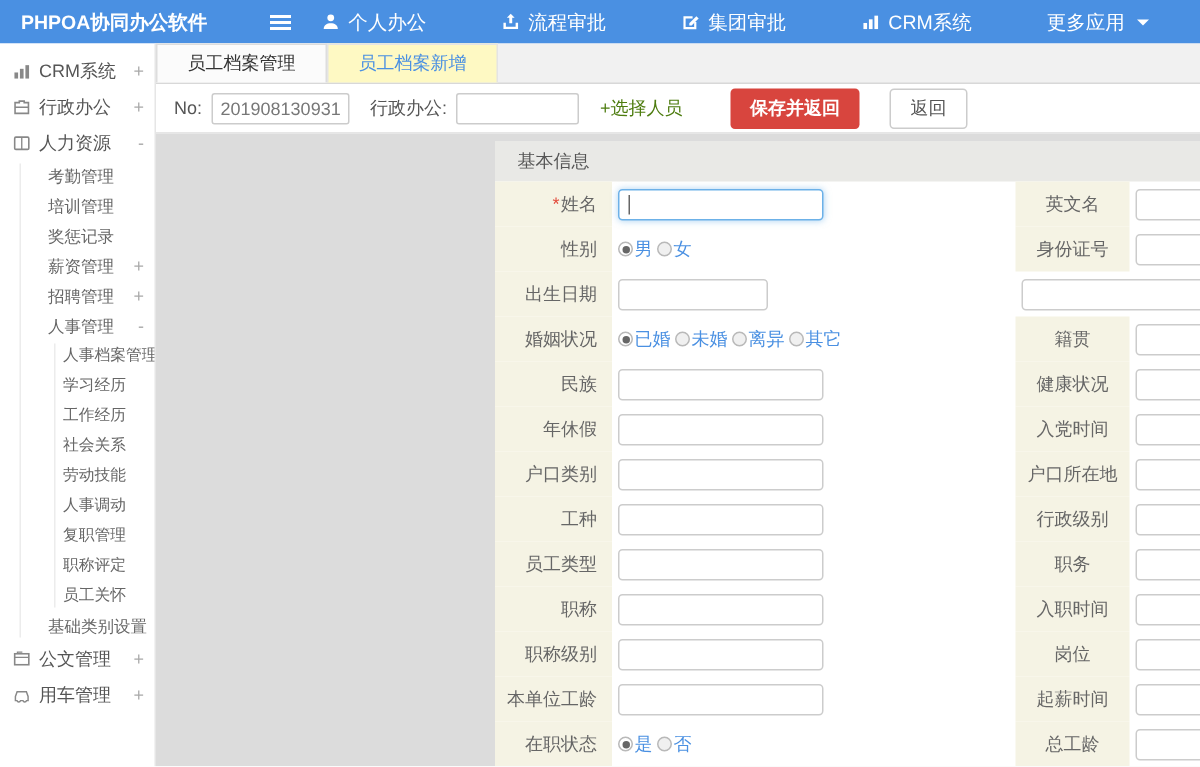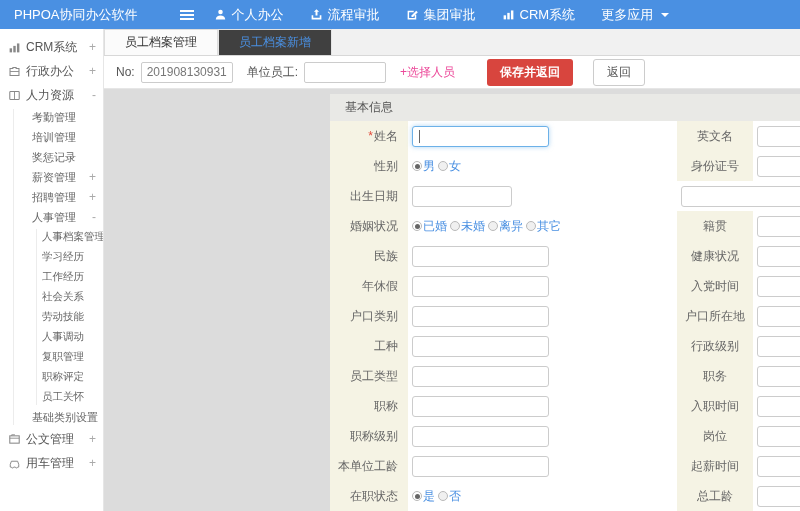--- a/index.html
+++ b/index.html
@@ -2,24 +2,24 @@
 <html><head>
 <meta charset="utf-8">
 <style>
   * { margin:0; padding:0; box-sizing:border-box; }
   html,body { width:800px; height:511px; overflow:hidden;
     font-family:"Liberation Sans","DejaVu Sans",sans-serif; }
   .app { width:800px; height:511px; overflow:hidden; background:#fff; }
 
   
   .navbar { height:29px; background:#4a90e2; display:flex; align-items:center; color:#fff; }
-  .brand { font-size:13px; font-weight:normal; padding:0 14px; white-space:nowrap; }
+  .brand { font-size:13px; font-weight:bold; padding:0 14px; white-space:nowrap; }
   .hamburger { margin:0 20px 0 28px; display:flex; flex-direction:column; gap:2px; cursor:pointer; }
   .hamburger i { display:block; width:14px; height:2px; background:#fff; }
-  #nav-items { display:flex; align-items:flex-start; }
+  #nav-items { display:flex; align-items:flex-start;gap:24px; }
   .nav-item { display:flex; align-items:center; gap:5px; margin-right:26px; font-size:13px; cursor:pointer; white-space:nowrap; }
   .icn { display:inline-flex; align-items:center; }
   .icn svg { width:13px; height:13px; }
   .caret { width:0; height:0; border-top:4px solid #fff; border-left:4px solid transparent; border-right:4px solid transparent; margin-left:3px; }
 
   
   .main { display:flex; height:482px; }
   .sidebar { width:104px; flex-shrink:0; background:#fff; border-right:1px solid #e6e6e6; padding-top:6px; overflow:hidden; }
   .side-item { position:relative; display:flex; align-items:center; color:#555; cursor:pointer; white-space:nowrap; }
   .side-item.lvl1 { height:24px; padding-left:8px; gap:5px; font-size:12px; }
@@ -28,28 +28,28 @@
   .side-item.lvl3 { height:20px; padding-left:42px; font-size:10.5px; color:#666; }
   .toggle { position:absolute; right:7px; color:#aaa; font-size:12px; }
   .children { position:relative; }
   .children.deep1::before { content:''; position:absolute; left:13px; top:2px; bottom:2px; width:1px; background:#ececec; }
   .children.deep2::before { content:''; position:absolute; left:36px; top:2px; bottom:2px; width:1px; background:#ececec; }
 
   
   .content { flex:1; display:flex; flex-direction:column; min-width:0; }
   .tabbar { height:27px; background:#f1f1f1; border-bottom:1px solid #d8d8d8; display:flex; }
   .tab { padding:0 20px; font-size:12px; line-height:25px; color:#333; background:#fbfbfb; border:1px solid #ddd; border-bottom:none; cursor:pointer; white-space:nowrap; }
-  .tab.active { background:#404040; color:#4a90e2; border-color:#e4e4e4; }
+  .tab.active { background:#fef9c3; color:#4a90e2; border-color:#e4e4e4; }
 
   .toolbar { height:33px; background:#fff; display:flex; align-items:center; padding:0 12px; font-size:12px; color:#555; border-bottom:1px solid #e6e6e6; }
   .tb-label { margin-right:6px; white-space:nowrap; }
   .tb-input { height:21px; border:1px solid #ccc; border-radius:2px; font-size:12px; color:#777; padding:0 5px; outline:none; }
   .no-input { width:92px; margin-right:14px; }
   .emp-input { width:82px; }
-  .link { color:#ec4899; cursor:pointer; margin-left:14px; white-space:nowrap; }
+  .link { color:#4d7c0f; cursor:pointer; margin-left:14px; white-space:nowrap; }
   .btn-danger { background:#d8453e; color:#fff; border:none; border-radius:3px; padding:5px 13px; font-size:12px; font-weight:bold; margin-left:32px; cursor:pointer; white-space:nowrap; }
   .btn-default { background:#fff; border:1px solid #ccc; border-radius:3px; color:#555; padding:4px 13px; font-size:12px; margin-left:20px; cursor:pointer; white-space:nowrap; }
 
   
   .workarea { flex:1; background:#dcdcdc; padding:5px 0 0 226px; overflow:hidden; }
   .panel { width:576px; background:#fff; }
   .panel-header { height:27px; line-height:27px; background:#e9e9e6; color:#555; font-size:12px; padding-left:15px; }
   .form-row { display:flex; height:30px; }
   .cell { display:flex; align-items:center; }
   .lbl { background:#f5f3e4; font-size:12px; color:#666; white-space:nowrap; }
@@ -236,21 +236,21 @@
 
     <div class="content">
       <div class="tabbar" id="tabbar">
           <div class="tab">员工档案管理</div>
           <div class="tab active">员工档案新增</div>
         </div>
 
       <div class="toolbar">
         <span class="tb-label">No:</span>
         <input class="tb-input no-input" value="20190813093130" style="">
-        <span class="tb-label">单位员工:</span>
+        <span class="tb-label">行政办公:</span>
         <input class="tb-input emp-input" value="" style="">
         <span class="link">+选择人员</span>
         <button class="btn-danger">保存并返回</button>
         <button class="btn-default">返回</button>
       </div>
 
       <div class="workarea">
         <div class="panel">
           <div class="panel-header">基本信息</div>
           <div id="form-rows">

